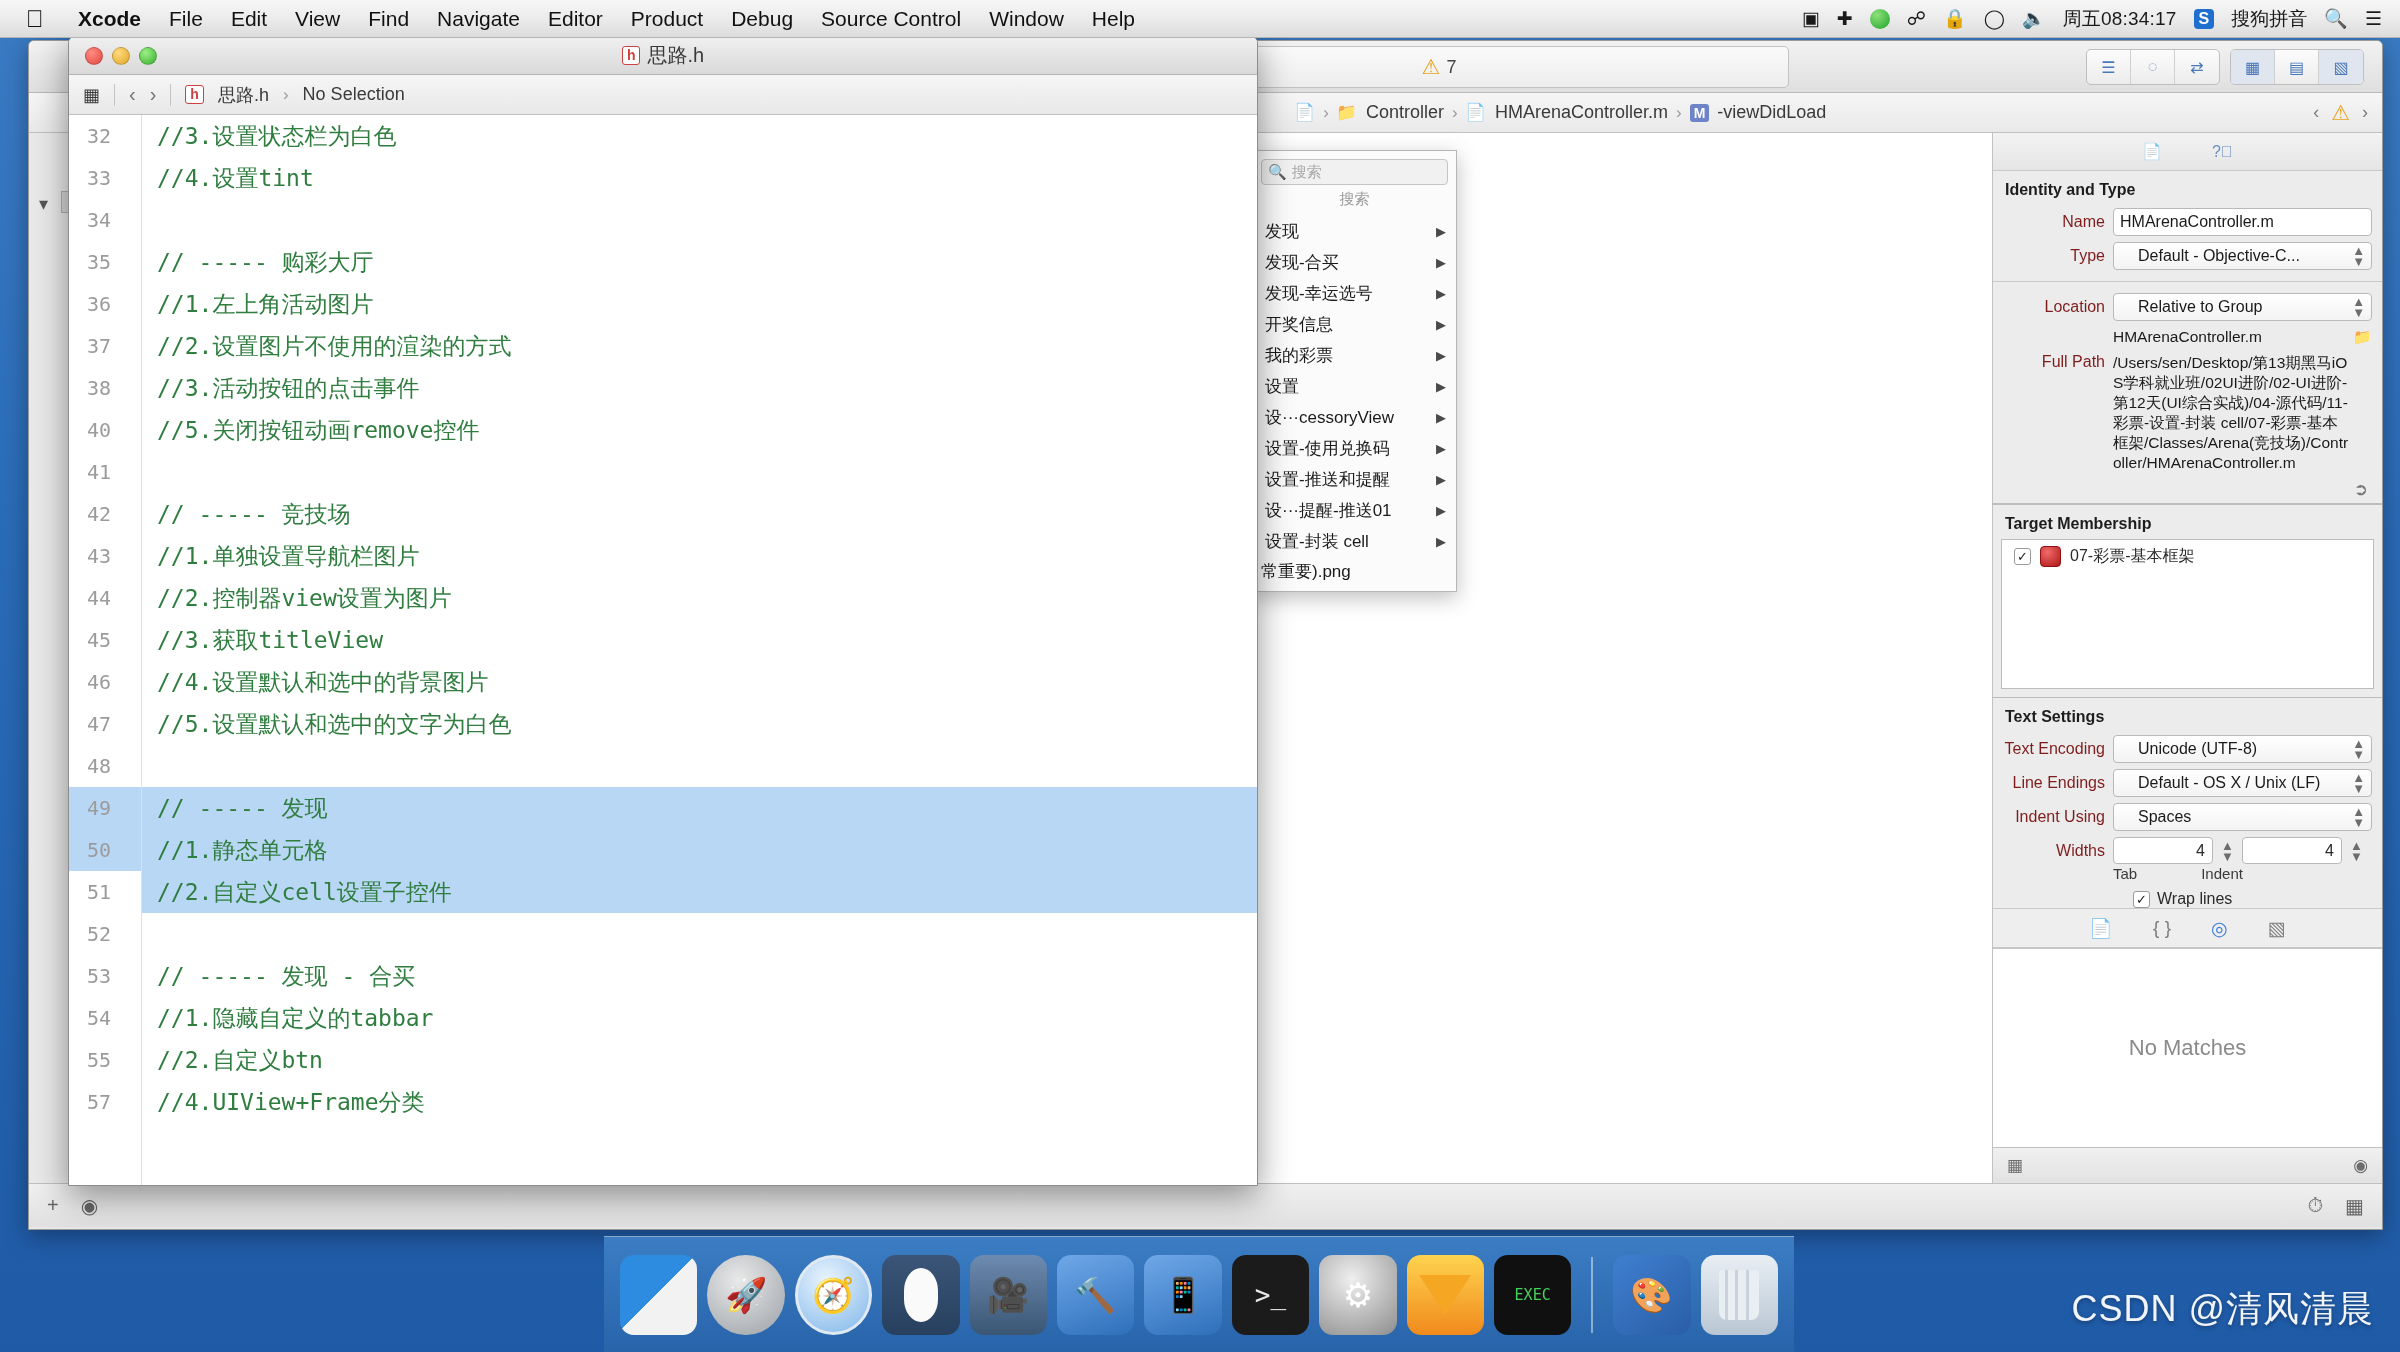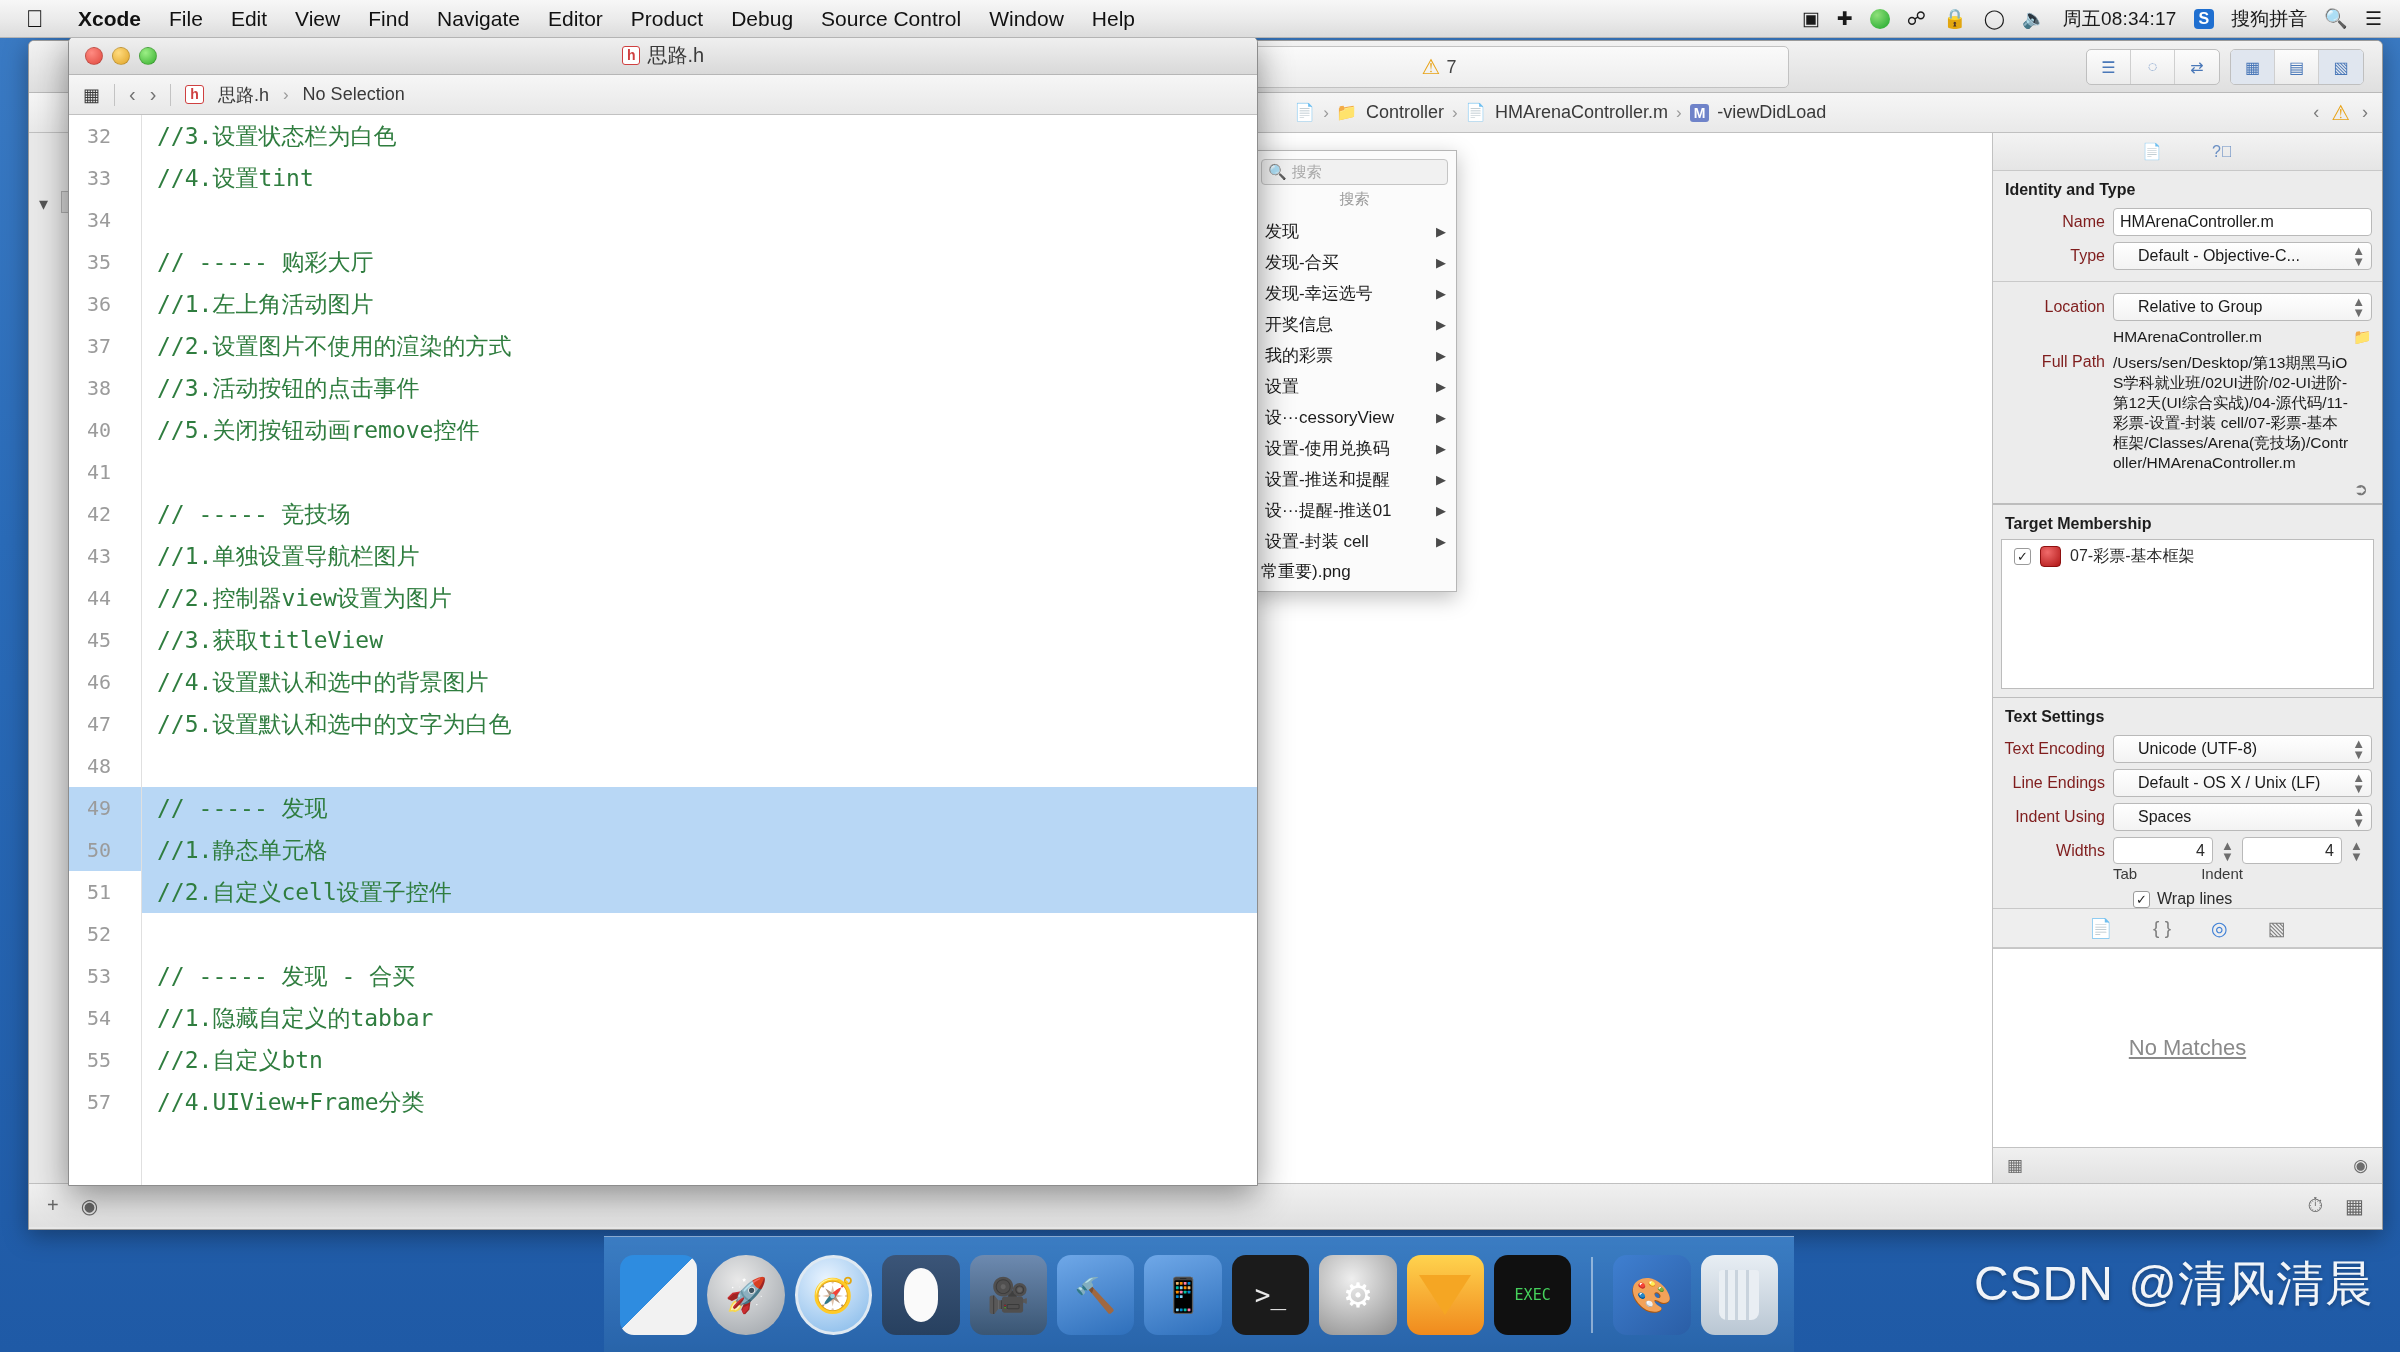--- a/index.html
+++ b/index.html
@@ -166,21 +166,21 @@
   .tm-box { background:#fff; border:1px solid #bcbcbc; margin: 0 8px; height: 150px; }
   .widths-row { display:flex; align-items:center; padding: 3px 10px 0 0; gap:8px; }
   .wfield {
     width: 100px; height: 27px; background:#fff; border:1px solid #b9b9b9; border-radius:4px;
     display:flex; align-items:center; justify-content:flex-end; padding-right:7px; font-size:16px;
   }
   .sublabel-row { display:flex; padding-left: 120px; gap: 64px; font-size: 15px; color:#3a3a3a; margin-top:1px;}
   .wrap-row { display:flex; align-items:center; gap:7px; padding-left: 140px; margin-top: 8px; }
   #nomatches {
     flex: 1; display:flex; align-items:center; justify-content:center;
-    background:#fff; border-top:1px solid #c6c6c6; color:#8a8a8a; font-size: 22px; text-decoration: underline;
+    background:#fff; border-top:1px solid #c6c6c6; color:#8a8a8a; font-size: 22px;
   }
   #insp-bottom-bar {
     height: 36px; background: linear-gradient(180deg,#f0f0f0,#e2e2e2);
     border-top:1px solid #c2c2c2; display:flex; align-items:center;
     justify-content:space-between; padding: 0 14px; color:#6d6d6d; font-size:17px;
   }
   #insp-icon-row {
     height: 40px; background:#eeeeee; border-top:1px solid #c8c8c8; border-bottom:1px solid #c8c8c8;
     display:flex; align-items:center; justify-content:center; gap: 40px; color:#7e7e7e; font-size: 19px;
   }
@@ -298,22 +298,22 @@
   .d-pics   { background: linear-gradient(140deg,#3f7fd0,#2a5ea6); }
   .d-trash  { background: linear-gradient(180deg,#e8eef4,#b9c6d3); }
   .mouse-body { width:34px;height:54px;background:#fafafa;border-radius:18px/24px; }
   .term-prompt { color:#e8e8e8; font-family:"DejaVu Sans Mono", monospace; font-size:26px; }
   .exec-txt { color:#46d15c; font-family:"DejaVu Sans Mono", monospace; font-size:15px; }
   .sketch-gem { width:0;height:0;border-left:26px solid transparent;border-right:26px solid transparent;border-top:40px solid #f5a623; }
   .trash-lines { width:40px;height:50px;background:linear-gradient(90deg,#e9eef3 0 6px,#c9d3dd 6px 9px,#e9eef3 9px 16px,#c9d3dd 16px 19px,#e9eef3 19px 27px,#c9d3dd 27px 30px,#e9eef3 30px 40px); border-radius:3px 3px 8px 8px;}
 
   
   #watermark {
-    position: absolute; right: 26px; bottom: 36px;
-    color: rgba(255,255,255,.94); font-size: 48px; letter-spacing: 1px;
+    position: absolute; right: 26px; bottom: 18px;
+    color: rgba(255,255,255,.94); font-size: 36px; letter-spacing: 1px;
     z-index: 700; text-shadow: 0 2px 4px rgba(0,0,0,.3);
   }
 </style>
 </head>
 <body>
 
 <div id="screen">
 
   <div id="menubar">
     <div class="mb-apple"></div>

